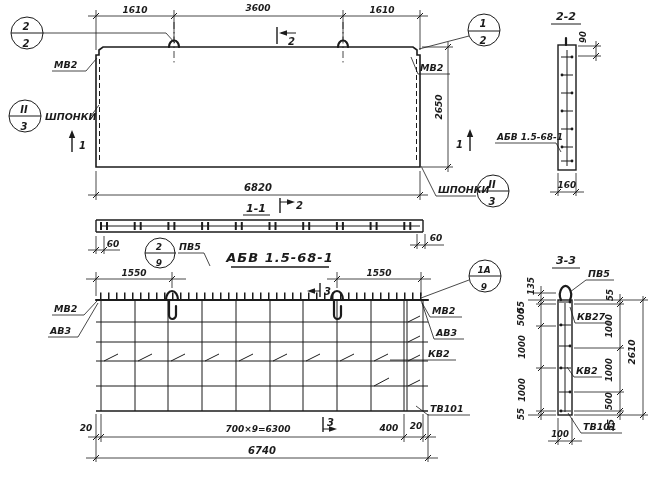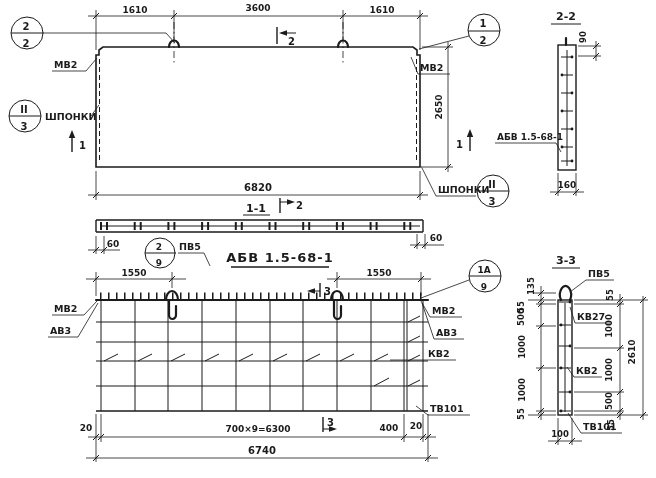--- a/index.html
+++ b/index.html
@@ -1,16 +1,16 @@
 <!DOCTYPE html>
 <html><head>
 <meta charset="utf-8">
 <style>
   html,body{margin:0;padding:0;background:#ffffff;}
-  .sheet{width:656px;height:478px;background:#ffffff;position:relative;overflow:hidden;}
+  .sheet{width:656px;height:478px;background:#ffffff;position:relative;overflow:hidden;font-style:italic;}
   svg{display:block;}
   text{font-family:"DejaVu Sans","Liberation Sans",sans-serif;fill:#1b1b1b;font-weight:bold;}
   .t8{font-size:8.5px;}
   .t9{font-size:9px;}
   .t10{font-size:10px;}
   .t11{font-size:11px;}
   .t13{font-size:13px;letter-spacing:1px;}
   .lbl{font-size:9.5px;}
   .ln{stroke:#1b1b1b;fill:none;stroke-width:1;}
   .ln2{stroke:#1b1b1b;fill:none;stroke-width:1.6;}

